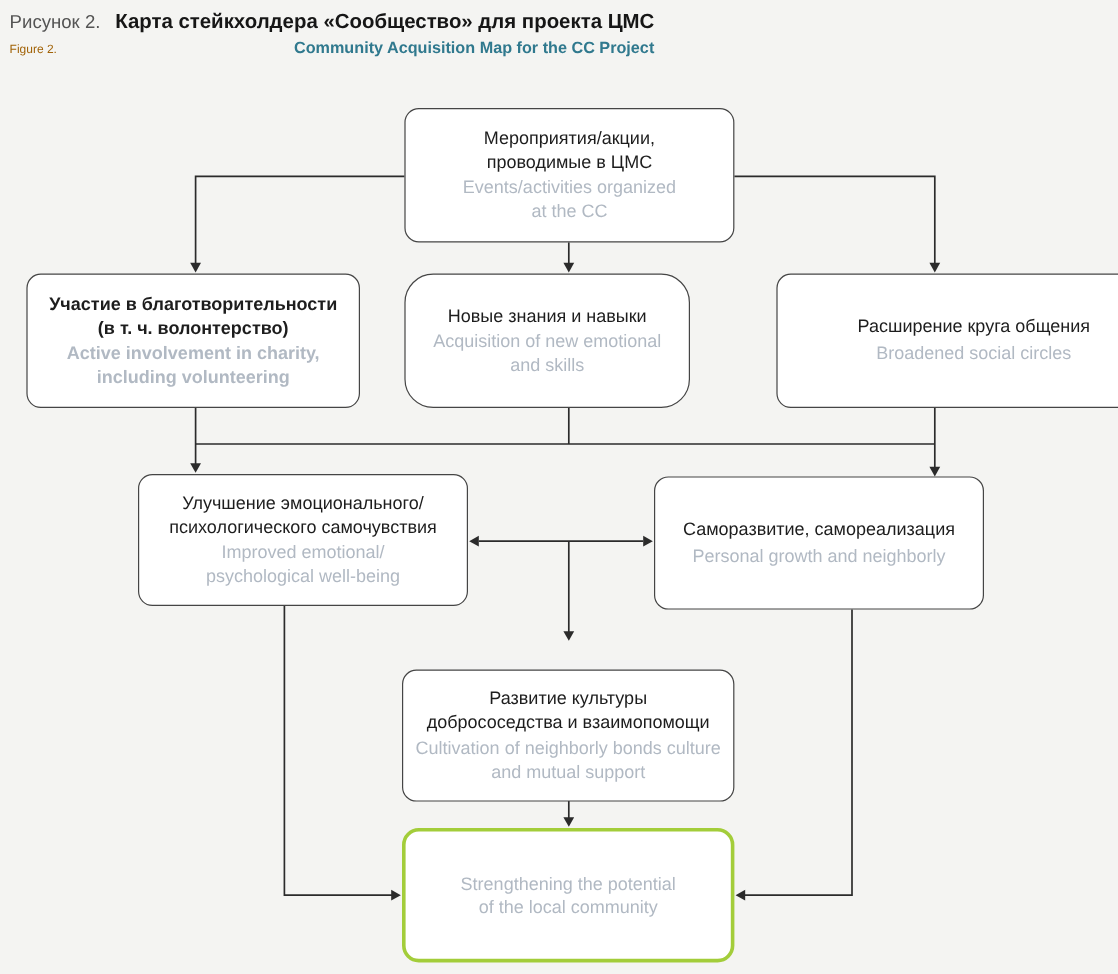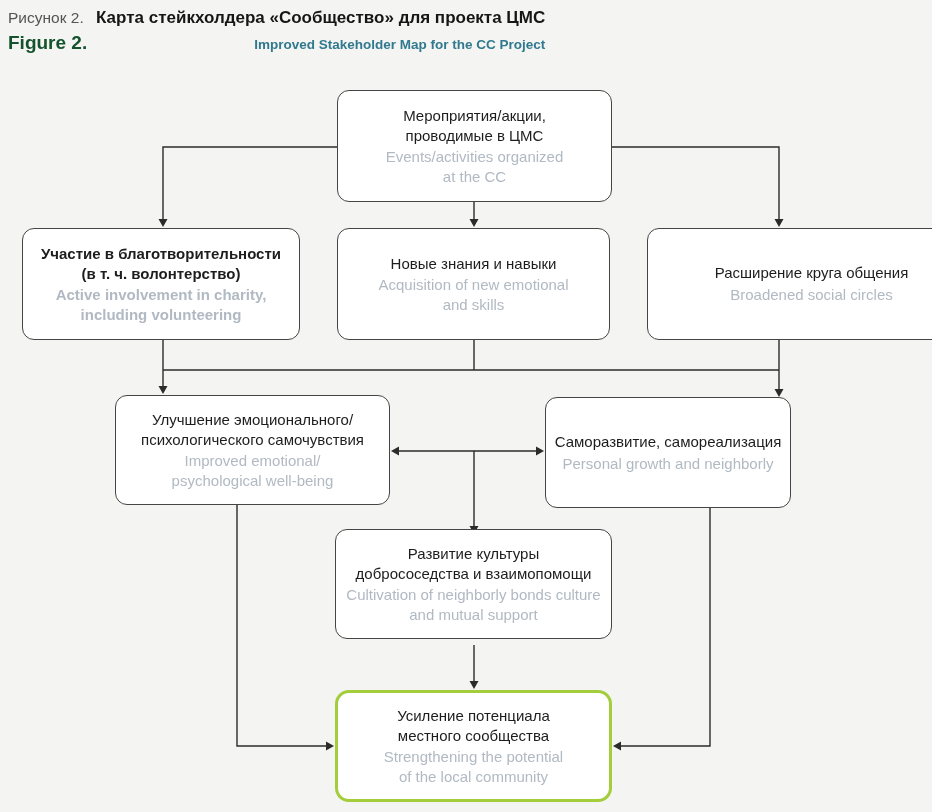--- a/index.html
+++ b/index.html
@@ -14,21 +14,21 @@
     height: 812px;
     background: var(--background, #f4f4f2);
     overflow: hidden;
   }
 
   
   .figure-header { position: absolute; top: 8px; left: 8px; z-index: 3; }
   .hrow { display: flex; align-items: baseline; justify-content: space-between; }
   .hlabel-ru { width: 88px; flex: none; font-size: 15.5px; color: #545454; }
   .htitle-ru { font-size: 17px; font-weight: 700; color: #161616; }
-  .hlabel-en { width: 88px; flex: none; font-size: 19px; color: #14532d; margin-top: 4px; font-weight: bold; }
+  .hlabel-en { width: 88px; flex: none; font-size: 10px; color: #a16207; margin-top: 4px; }
   .htitle-en { font-size: 13.5px; font-weight: 700; color: var(--title-teal, #30798e); margin-top: 4px; }
 
   
   .node {
     position: absolute;
     background: var(--box-fill, #ffffff);
     border: 1.5px solid var(--box-border, #454545);
     border-radius: 12px;
     display: flex;
     flex-direction: column;
@@ -52,25 +52,25 @@
     margin-top: 2px;
   }
   .node.highlight {
     border: 3.5px solid var(--accent-green, #a3cd3a);
     border-radius: 14px;
   }
 
   
   #node-events     { left: 337px; top:  90px; width: 275px; height: 112px; }
   #node-charity    { left:  22px; top: 228px; width: 278px; height: 112px; font-weight: bold; }
-  #node-knowledge  { left: 337px; top: 228px; width: 273px; height: 112px; }
+  #node-knowledge  { left: 337px; top: 228px; width: 238px; height: 112px; border-radius: 24px; }
   #node-social     { left: 647px; top: 228px; width: 329px; height: 112px; }
   #node-wellbeing  { left: 115px; top: 395px; width: 275px; height: 110px; }
-  #node-growth     { left: 545px; top: 397px; width: 246px; height: 111px; align-items: center; }
-  #node-culture    { left: 335px; top: 529px; width: 277px; height: 110px; }
+  #node-growth     { left: 545px; top: 397px; width: 275px; height: 111px; align-items: center; }
+  #node-culture    { left: 335px; top: 558px; width: 277px; height: 110px; }
   #node-community  { left: 335px; top: 690px; width: 277px; height: 112px; }
 
   svg.wires {
     position: absolute;
     left: 0; top: 0;
     width: 932px; height: 812px;
     z-index: 1;
     pointer-events: none;
   }
   svg.wires path { fill: none; stroke: var(--line, #2b2b2b); stroke-width: 1.4; }
@@ -81,21 +81,21 @@
 
 <div class="canvas">
 
   <div class="figure-header">
     <div class="hrow">
       <span class="hlabel-ru">Рисунок 2.</span>
       <span class="htitle-ru">Карта стейкхолдера «Сообщество» для проекта ЦМС</span>
     </div>
     <div class="hrow">
       <span class="hlabel-en">Figure 2.</span>
-      <span class="htitle-en">Improved Stakeholder Map for the CC Project</span>
+      <span class="htitle-en">Community Acquisition Map for the CC Project</span>
     </div>
   </div>
 
   <svg class="wires" viewBox="0 0 932 812" xmlns="http://www.w3.org/2000/svg">
 
     <path d="M337 147 L163 147 L163 220"></path>
     <polygon points="158.5,219 167.5,219 163,227"></polygon>
 
     <path d="M474 202 L474 220"></path>
     <polygon points="469.5,219 478.5,219 474,227"></polygon>
@@ -165,19 +165,17 @@
   </div>
 
   <div class="node" id="node-culture">
     <div class="ru">Развитие культуры
 добрососедства и взаимопомощи</div>
     <div class="en">Cultivation of neighborly bonds culture
 and mutual support</div>
   </div>
 
   <div class="node highlight" id="node-community">
-    <div class="ru">Усиление потенциала
-местного сообщества</div>
     <div class="en">Strengthening the potential
 of the local community</div>
   </div>
 
 </div>
 
 </body></html>

